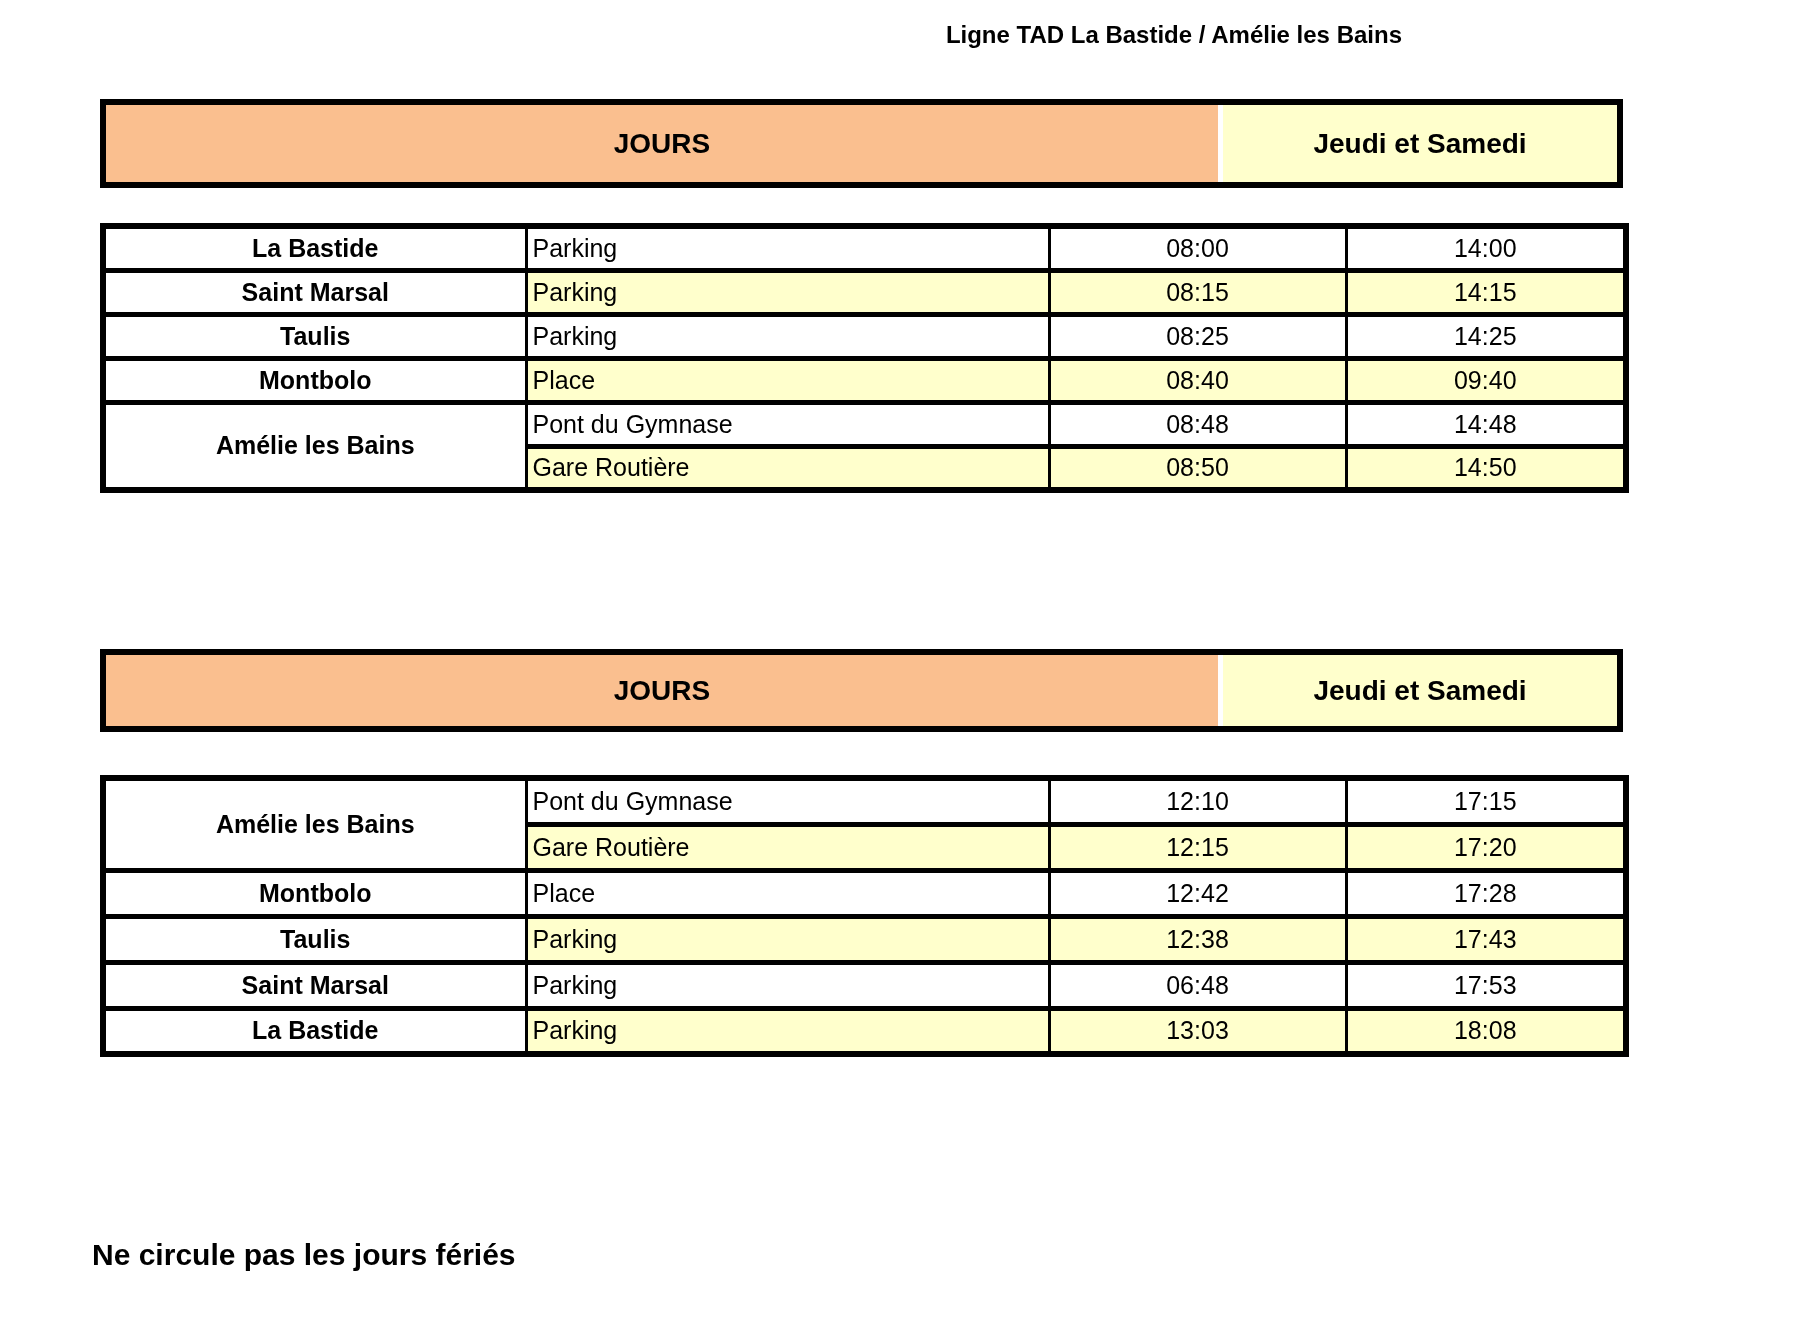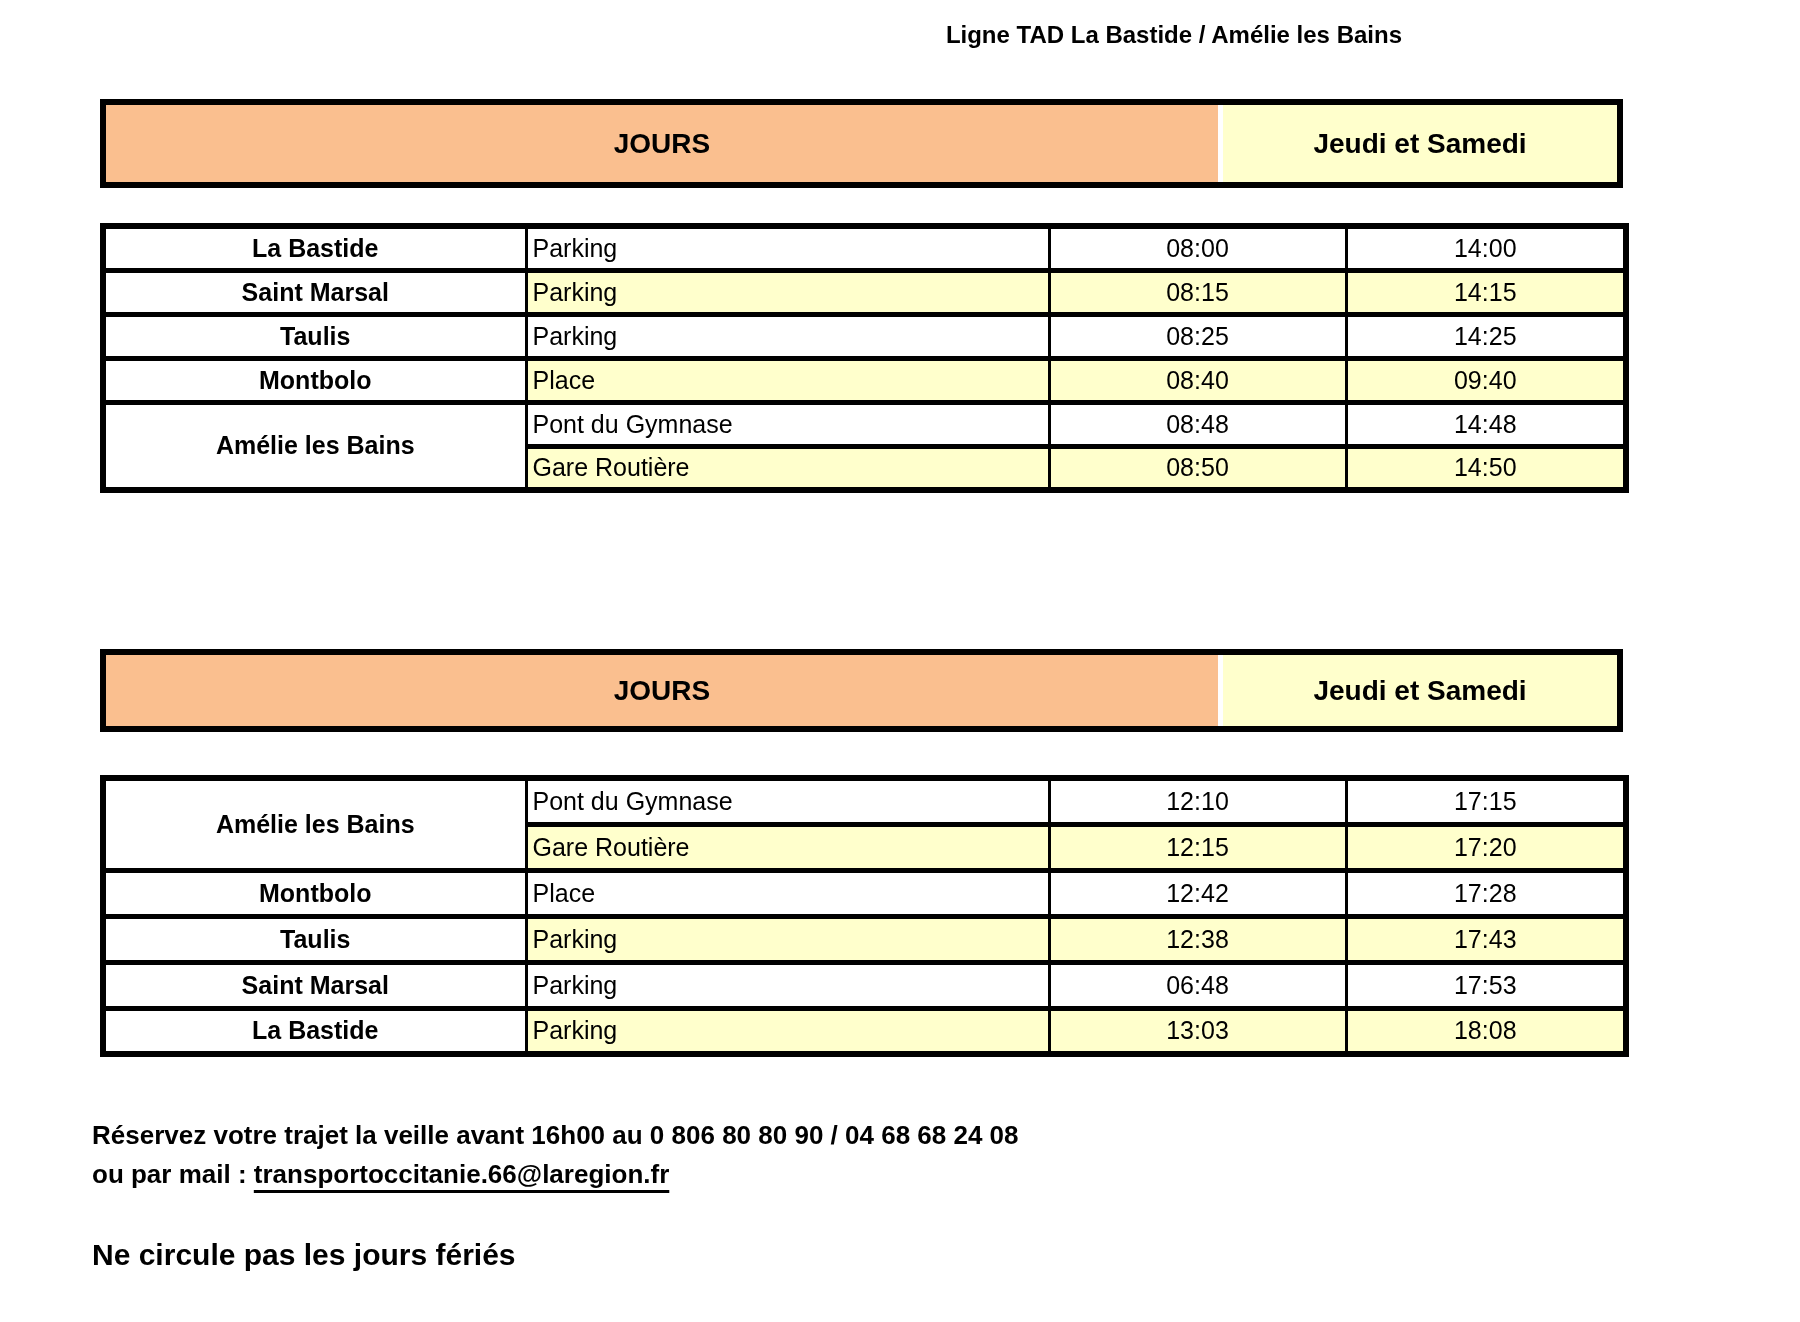--- a/index.html
+++ b/index.html
@@ -209,20 +209,16 @@
         </tr>
         <tr class="shaded">
           <td class="loc" rowspan="1">La Bastide</td>
           <td class="stop">Parking</td>
           <td class="time">13:03</td>
           <td class="time">18:08</td>
         </tr>
       </tbody>
   </table>
 
-  <div class="footer">
-    <div>Réservez votre trajet la veille avant 16h00 au 0 806 80 80 90 / 04 68 68 24 08</div>
-    <div><span>ou par mail : </span><a href="#" class="email-link">transportoccitanie.66@laregion.fr</a></div>
-  </div>
 
   <div class="note">Ne circule pas les jours fériés</div>
 
 </div>
 
 </body></html>

